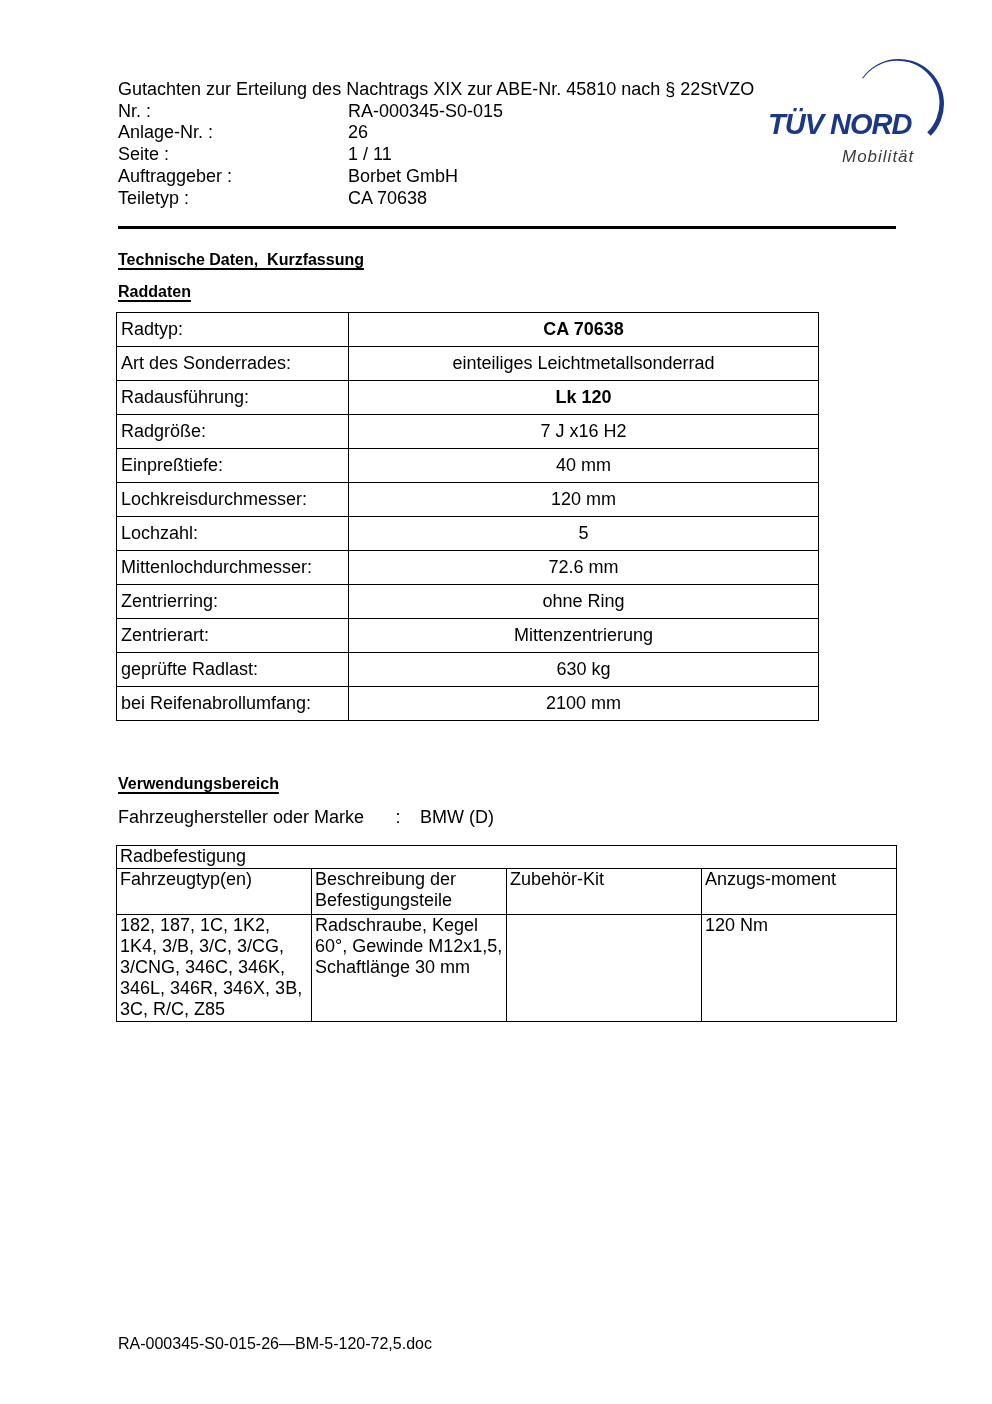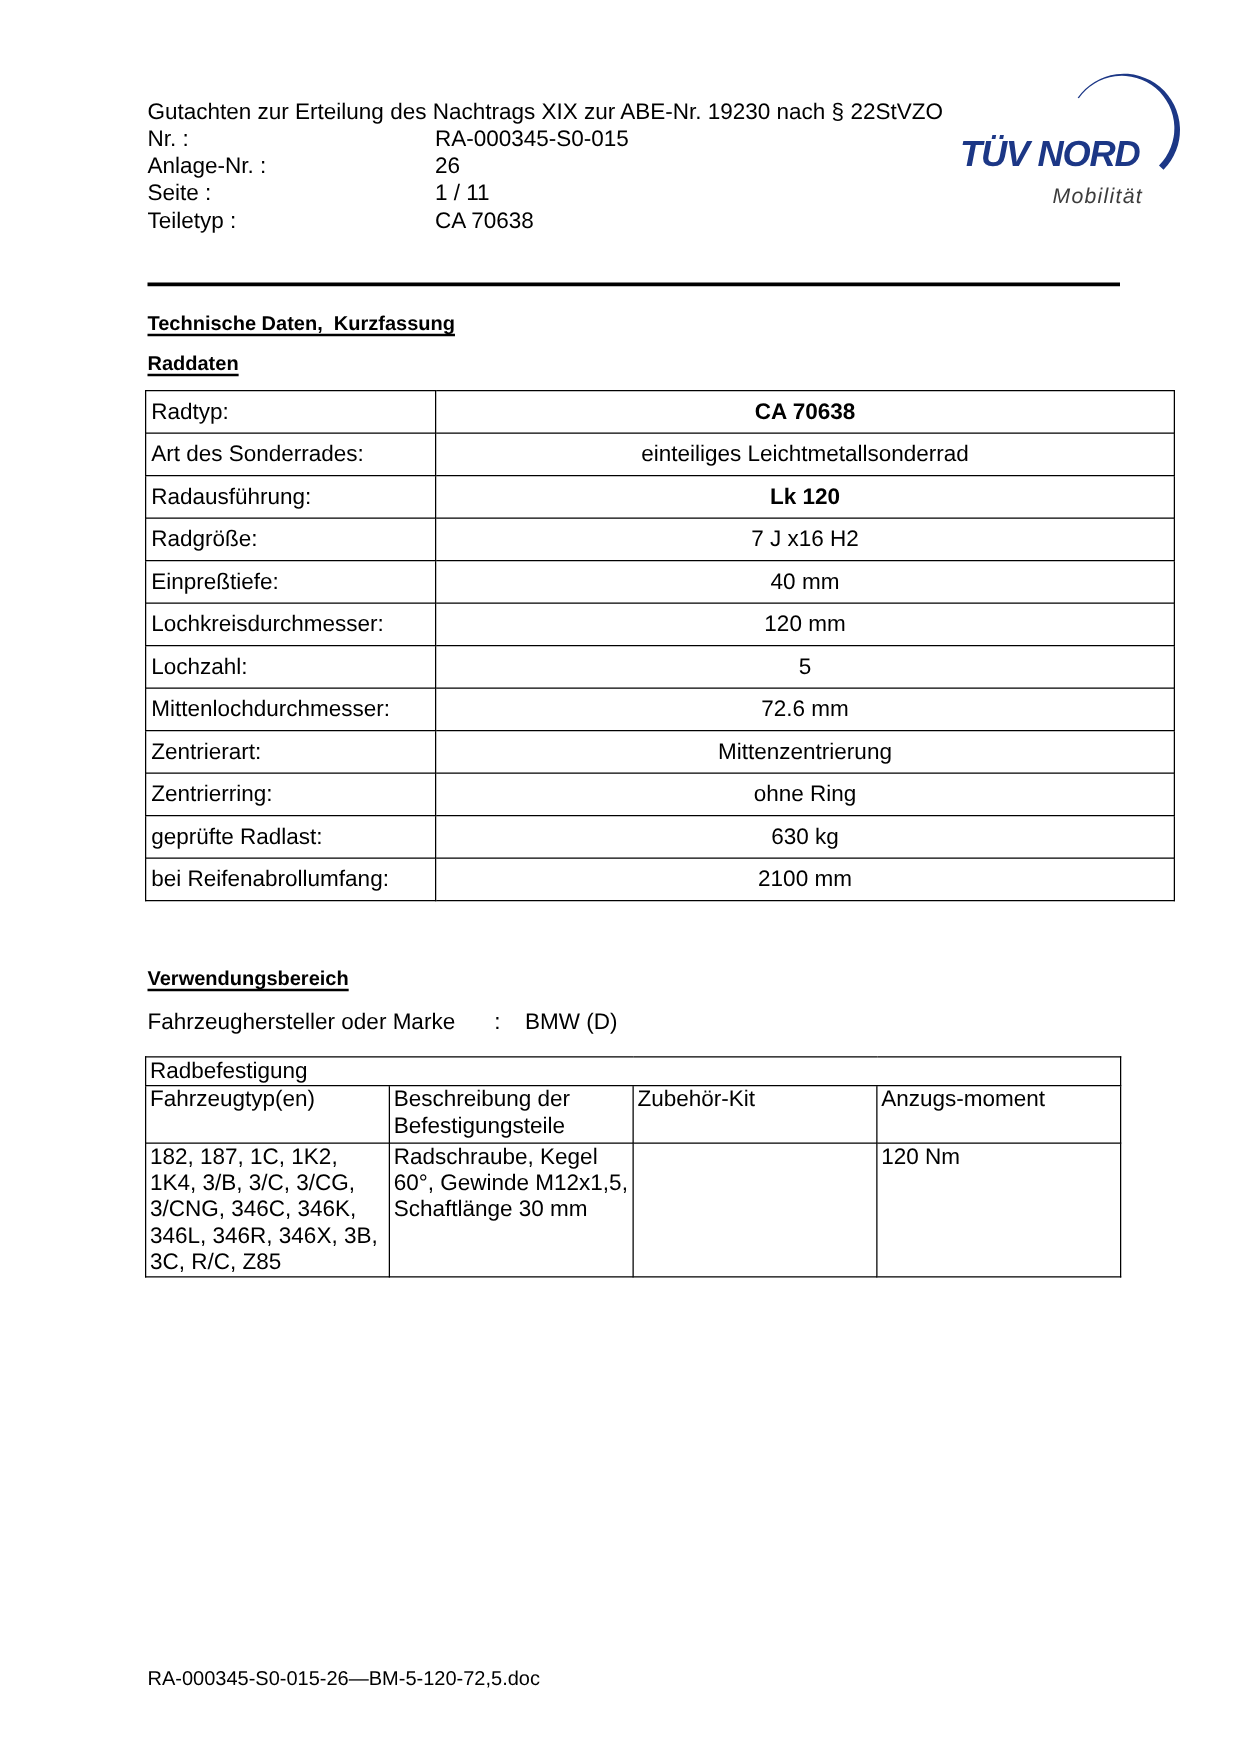--- a/index.html
+++ b/index.html
@@ -49,21 +49,21 @@
 
   
   .marke-line { position:absolute; left:118px; top:807px; font-size:18px; display:flex; }
   .marke-line .mlabel { width:258px; flex:0 0 258px; }
   .marke-line .msep   { width:44px;  flex:0 0 44px; text-align:center; }
 
   
   table { border-collapse:collapse; table-layout:fixed; font-size:18px; }
   td { border:1.5px solid #000; padding:1px 4px; overflow:hidden; }
 
-  .raddaten-table { position:absolute; left:116px; top:312px; width:824px; }
+  .raddaten-table { position:absolute; left:116px; top:312px; width:703px; }
   .raddaten-table tr { height:34px; }
   .raddaten-table td { vertical-align:middle; }
   .raddaten-table .c-label { width:223px; }
   .raddaten-table .c-value { text-align:center; }
   .raddaten-table .bold { font-weight:bold; }
 
   .befestigung-table { position:absolute; left:116px; top:845px; width:781px; }
   .befestigung-table td { vertical-align:top; line-height:21px; padding:0 3px 1px 3px; }
   .befestigung-table .r-title  { height:23px;margin-top:16px; }
   .befestigung-table .r-header { height:46px;margin-top:16px; }
@@ -75,32 +75,36 @@
 
   
   .footer { position:absolute; left:118px; top:1335px; font-size:16px; }
 </style>
 </head>
 <body>
 
 <div class="page">
 
   <div class="header-block">
-    <div>Gutachten zur Erteilung des Nachtrags XIX zur ABE-Nr. 19230 nach § 22StVZO</div>
+    <div>Gutachten zur Erteilung des Nachtrags XIX zur ABE-Nr. 45810 nach § 22StVZO</div>
     <div class="header-row">
       <span class="hlabel">Nr. :</span>
       <span class="hvalue">RA-000345-S0-015</span>
     </div>
     <div class="header-row">
       <span class="hlabel">Anlage-Nr. :</span>
       <span class="hvalue">26</span>
     </div>
     <div class="header-row">
       <span class="hlabel">Seite :</span>
       <span class="hvalue">1 / 11</span>
+    </div>
+    <div class="header-row">
+      <span class="hlabel">Auftraggeber :</span>
+      <span class="hvalue">Borbet GmbH</span>
     </div>
     <div class="header-row">
       <span class="hlabel">Teiletyp :</span>
       <span class="hvalue">CA 70638</span>
     </div>
   </div>
 
   <div class="logo">
     <svg class="logo-arc" width="110" height="110" viewBox="0 0 110 110">
       <path d="M17.1,26.2 A45,45 0 1 1 85.8,83.8 L82.2,80.35 A42,42 0 1 0 18.1,26.55 Z" fill="#1c3786"></path>
@@ -142,26 +146,26 @@
       </tr>
       <tr>
         <td class="c-label">Lochzahl:</td>
         <td class="c-value">5</td>
       </tr>
       <tr>
         <td class="c-label">Mittenlochdurchmesser:</td>
         <td class="c-value">72.6 mm</td>
       </tr>
       <tr>
+        <td class="c-label">Zentrierring:</td>
+        <td class="c-value">ohne Ring</td>
+      </tr>
+      <tr>
         <td class="c-label">Zentrierart:</td>
         <td class="c-value">Mittenzentrierung</td>
-      </tr>
-      <tr>
-        <td class="c-label">Zentrierring:</td>
-        <td class="c-value">ohne Ring</td>
       </tr>
       <tr>
         <td class="c-label">geprüfte Radlast:</td>
         <td class="c-value">630 kg</td>
       </tr>
       <tr>
         <td class="c-label">bei Reifenabrollumfang:</td>
         <td class="c-value">2100 mm</td>
       </tr>
     </tbody>

